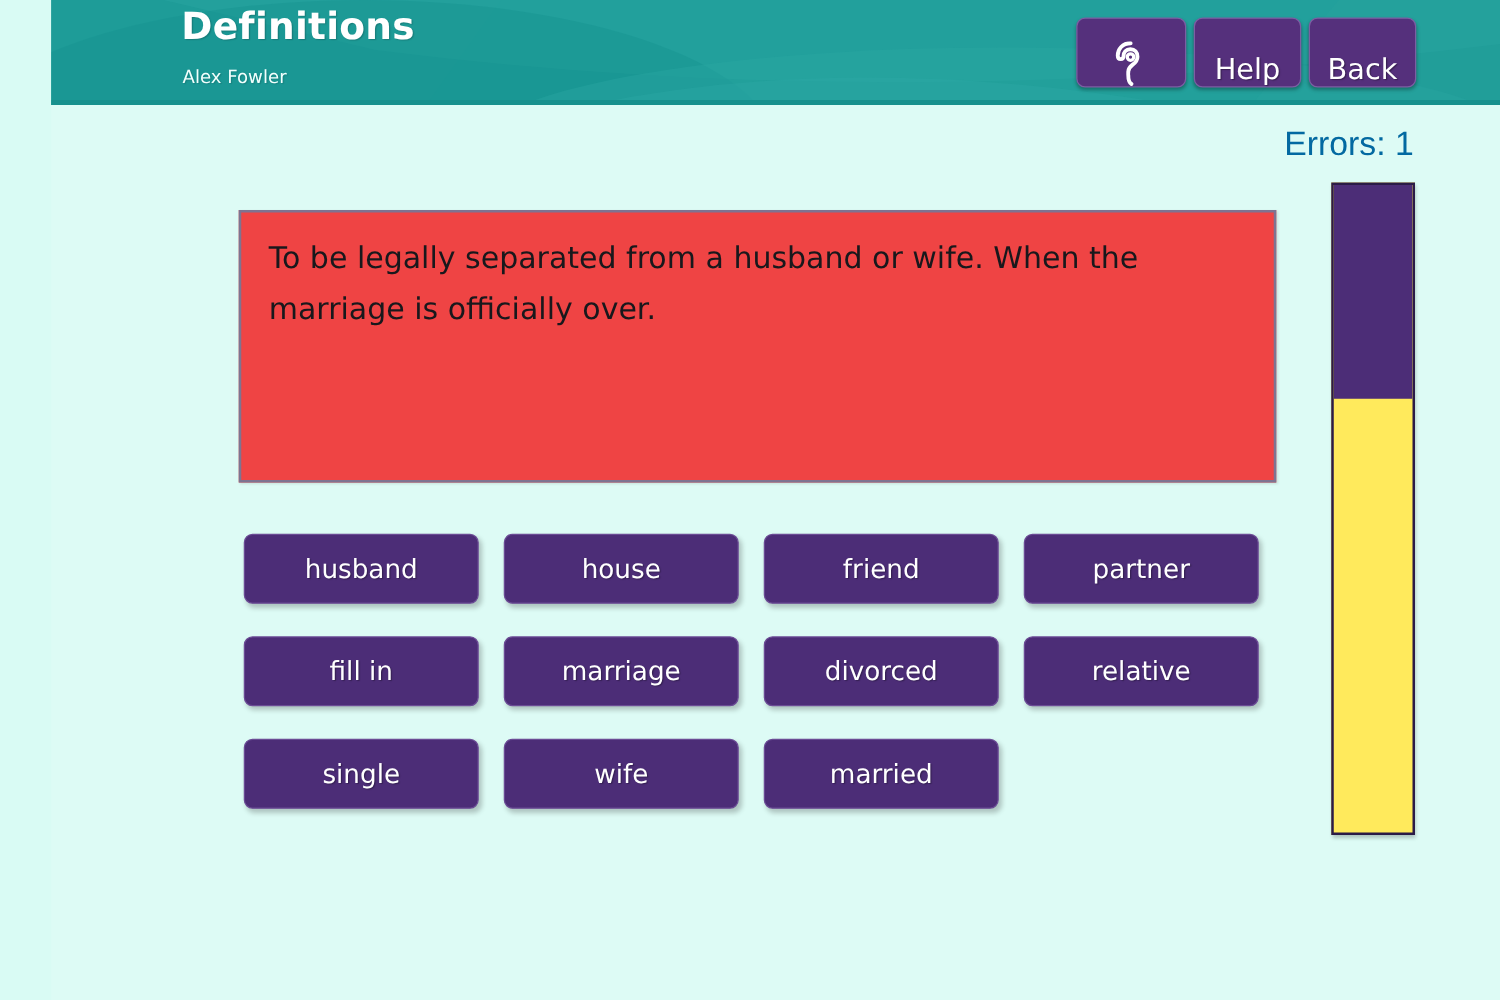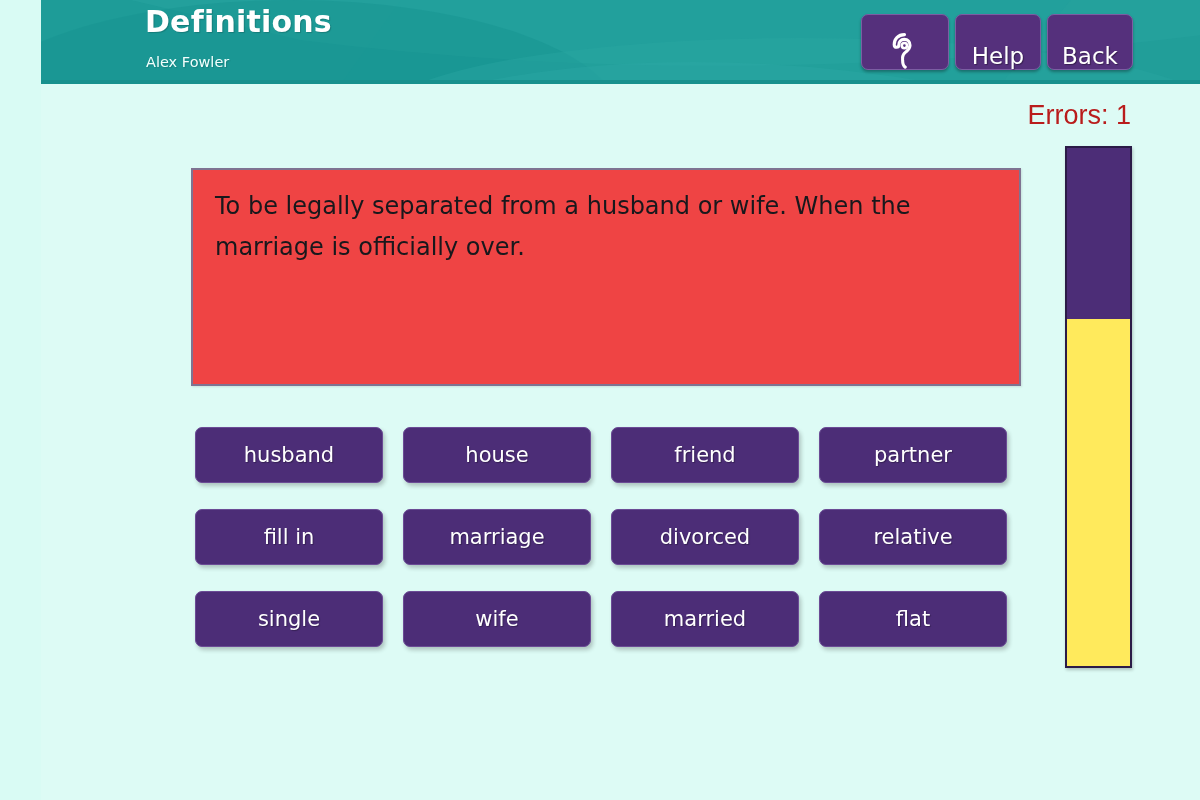--- a/index.html
+++ b/index.html
@@ -97,21 +97,21 @@
 
   .ear-icon { width: 30px; height: 36px; display: block; }
 
   
   .errors-line {
     position: absolute;
     right: 110px;
     top: 100px;
     font-family: "Liberation Sans", sans-serif;
     font-size: 27px;
-    color: #b91c1c;
+    color: #0369a1;
     white-space: nowrap;
   }
 
   
   .progress-frame {
     position: absolute;
     left: 1024px;
     top: 146px;
     width: 67px;
     height: 522px;
@@ -260,19 +260,16 @@
       <div class="word-row">
         <div class="word-btn">
           <span>single</span>
         </div>
         <div class="word-btn">
           <span>wife</span>
         </div>
         <div class="word-btn">
           <span>married</span>
         </div>
-        <div class="word-btn">
-          <span>flat</span>
-        </div>
       </div>
     </div>
 
 </div>
 
 </body></html>

